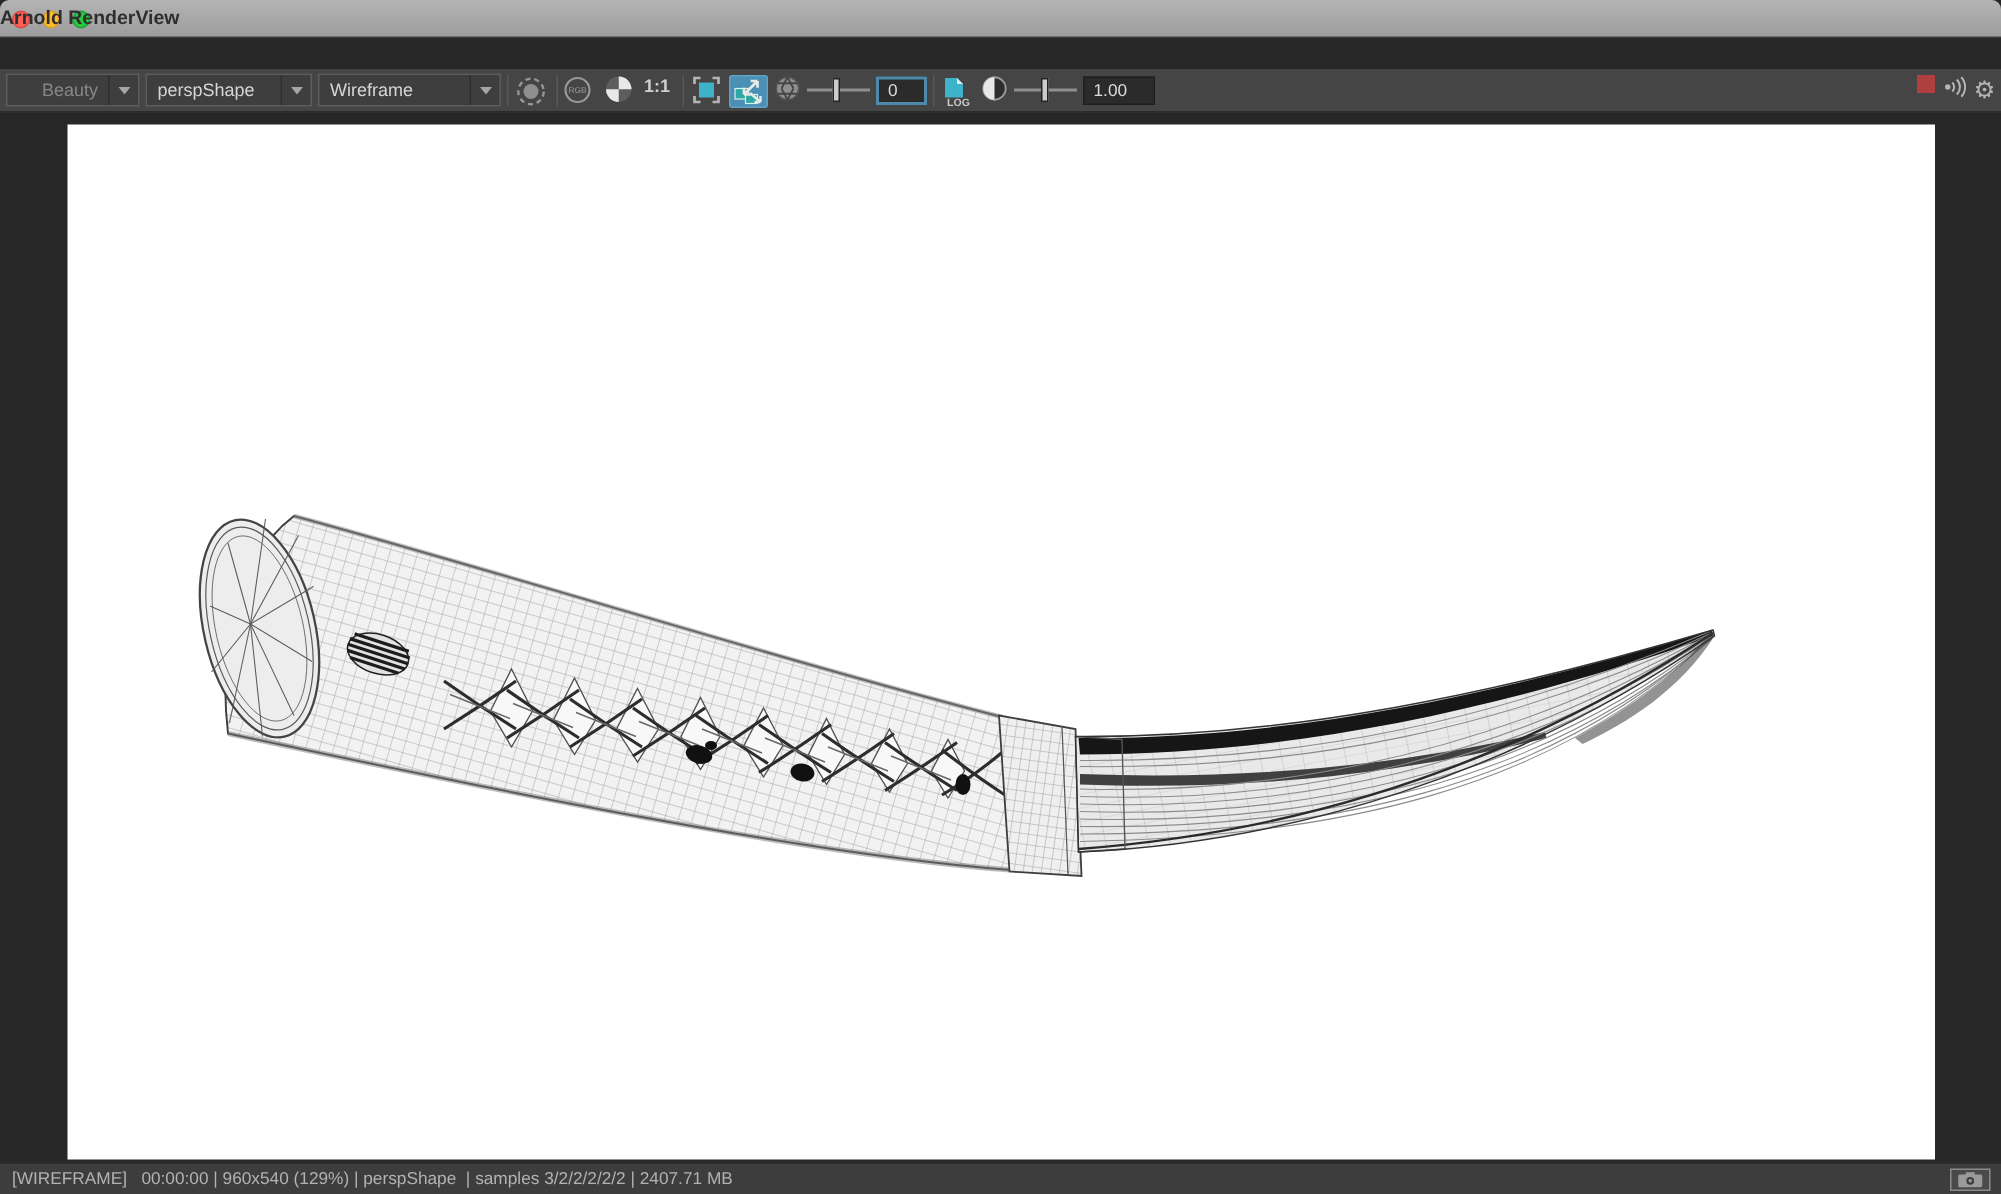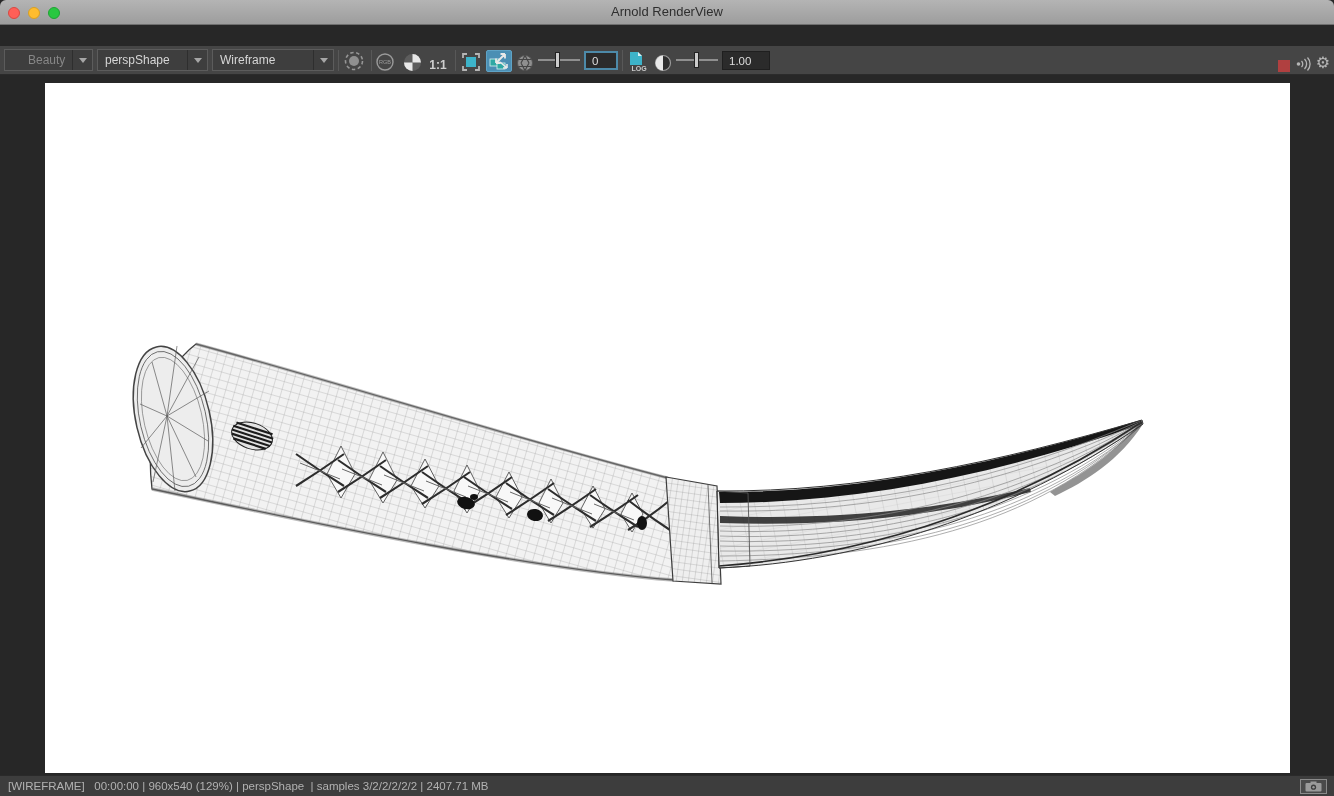--- a/index.html
+++ b/index.html
@@ -7,40 +7,40 @@
   #window{position:relative;width:1334px;height:796px;overflow:hidden;background:#272727;}
 
   
   #titlebar{position:absolute;left:0;top:0;width:1334px;height:25px;
     background:linear-gradient(#b4b4b4,#9d9d9d);border-bottom:1px solid #6f6f6f;
     border-radius:6px 6px 0 0;}
   .tl{position:absolute;top:7px;width:12px;height:12px;border-radius:50%;}
   #tl-close{left:8px;background:#ff5f57;border:1px solid #d94942;}
   #tl-min{left:28px;background:#febc2e;border:1px solid #d9a022;}
   #tl-zoom{left:48px;background:#28c840;border:1px solid #1ea433;}
-  #window-title{position:absolute;left:0;right:0;top:4px;text-align:center;
-    font-size:13px;color:#2e2e2e;font-weight:normal;}
+  #window-title{position:absolute;left:0;right:0;top:4px;
+    font-size:13px;color:#2e2e2e;font-weight:bold;}
 
   
   #menubar{position:absolute;left:0;top:25px;width:1334px;height:21px;background:#3a3a3a;
     display:flex;align-items:center;padding-left:12px;gap:14px;}
   .menu-item{font-size:12.5px;color:#cccccc;padding:0 2px;cursor:default;}
 
   
   #toolbar{position:absolute;left:0;top:46px;width:1334px;height:29px;background:#454545;
     border-bottom:1px solid #2b2b2b;}
   .dd{position:absolute;top:3px;height:22px;background:#3e3e3e;border:1px solid #5c5c5c;
     display:flex;align-items:center;}
   .dd-label{flex:1;font-size:12px;padding-left:7px;color:#d6d6d6;white-space:nowrap;overflow:hidden;}
   .dd.disabled .dd-label{color:#878787;margin-left:16px;}
   .dd-arrow{width:20px;height:100%;border-left:1px solid #2e2e2e;display:flex;align-items:center;justify-content:center;}
   .dd-arrow::after{content:"";border-left:4.5px solid transparent;border-right:4.5px solid transparent;
     border-top:5px solid #a6a6a6;}
   .sep{position:absolute;top:4px;width:1px;height:21px;background:#585858;}
-  .tb-btn{position:absolute;top:4px;height:22px;display:flex;align-items:flex-end;justify-content:center;color:#b5b5b5;}
+  .tb-btn{position:absolute;top:4px;height:22px;display:flex;align-items:flex-start;justify-content:center;color:#b5b5b5;}
   .tb-btn.active{background:#4b8fb4;border:1px solid #5fa3c6;border-radius:2px;}
   .tb-text{font-size:12px;color:#cfcfcf;font-weight:bold;}
   .tb-input{position:absolute;top:5px;height:19px;background:#2b2b2b;color:#dddddd;
     font-size:11.5px;padding:0 0 0 6px;border:1px solid #1f1f1f;}
   .tb-input.focus{border:2px solid #4d8aa9;}
   .slider{position:absolute;top:6px;height:16px;}
   .slider .track{position:absolute;left:0;right:0;top:7px;height:2px;background:#8f8f8f;}
   .slider .handle{position:absolute;top:0px;width:5px;height:16px;background:#cccccc;border:1px solid #222;}
 
   

